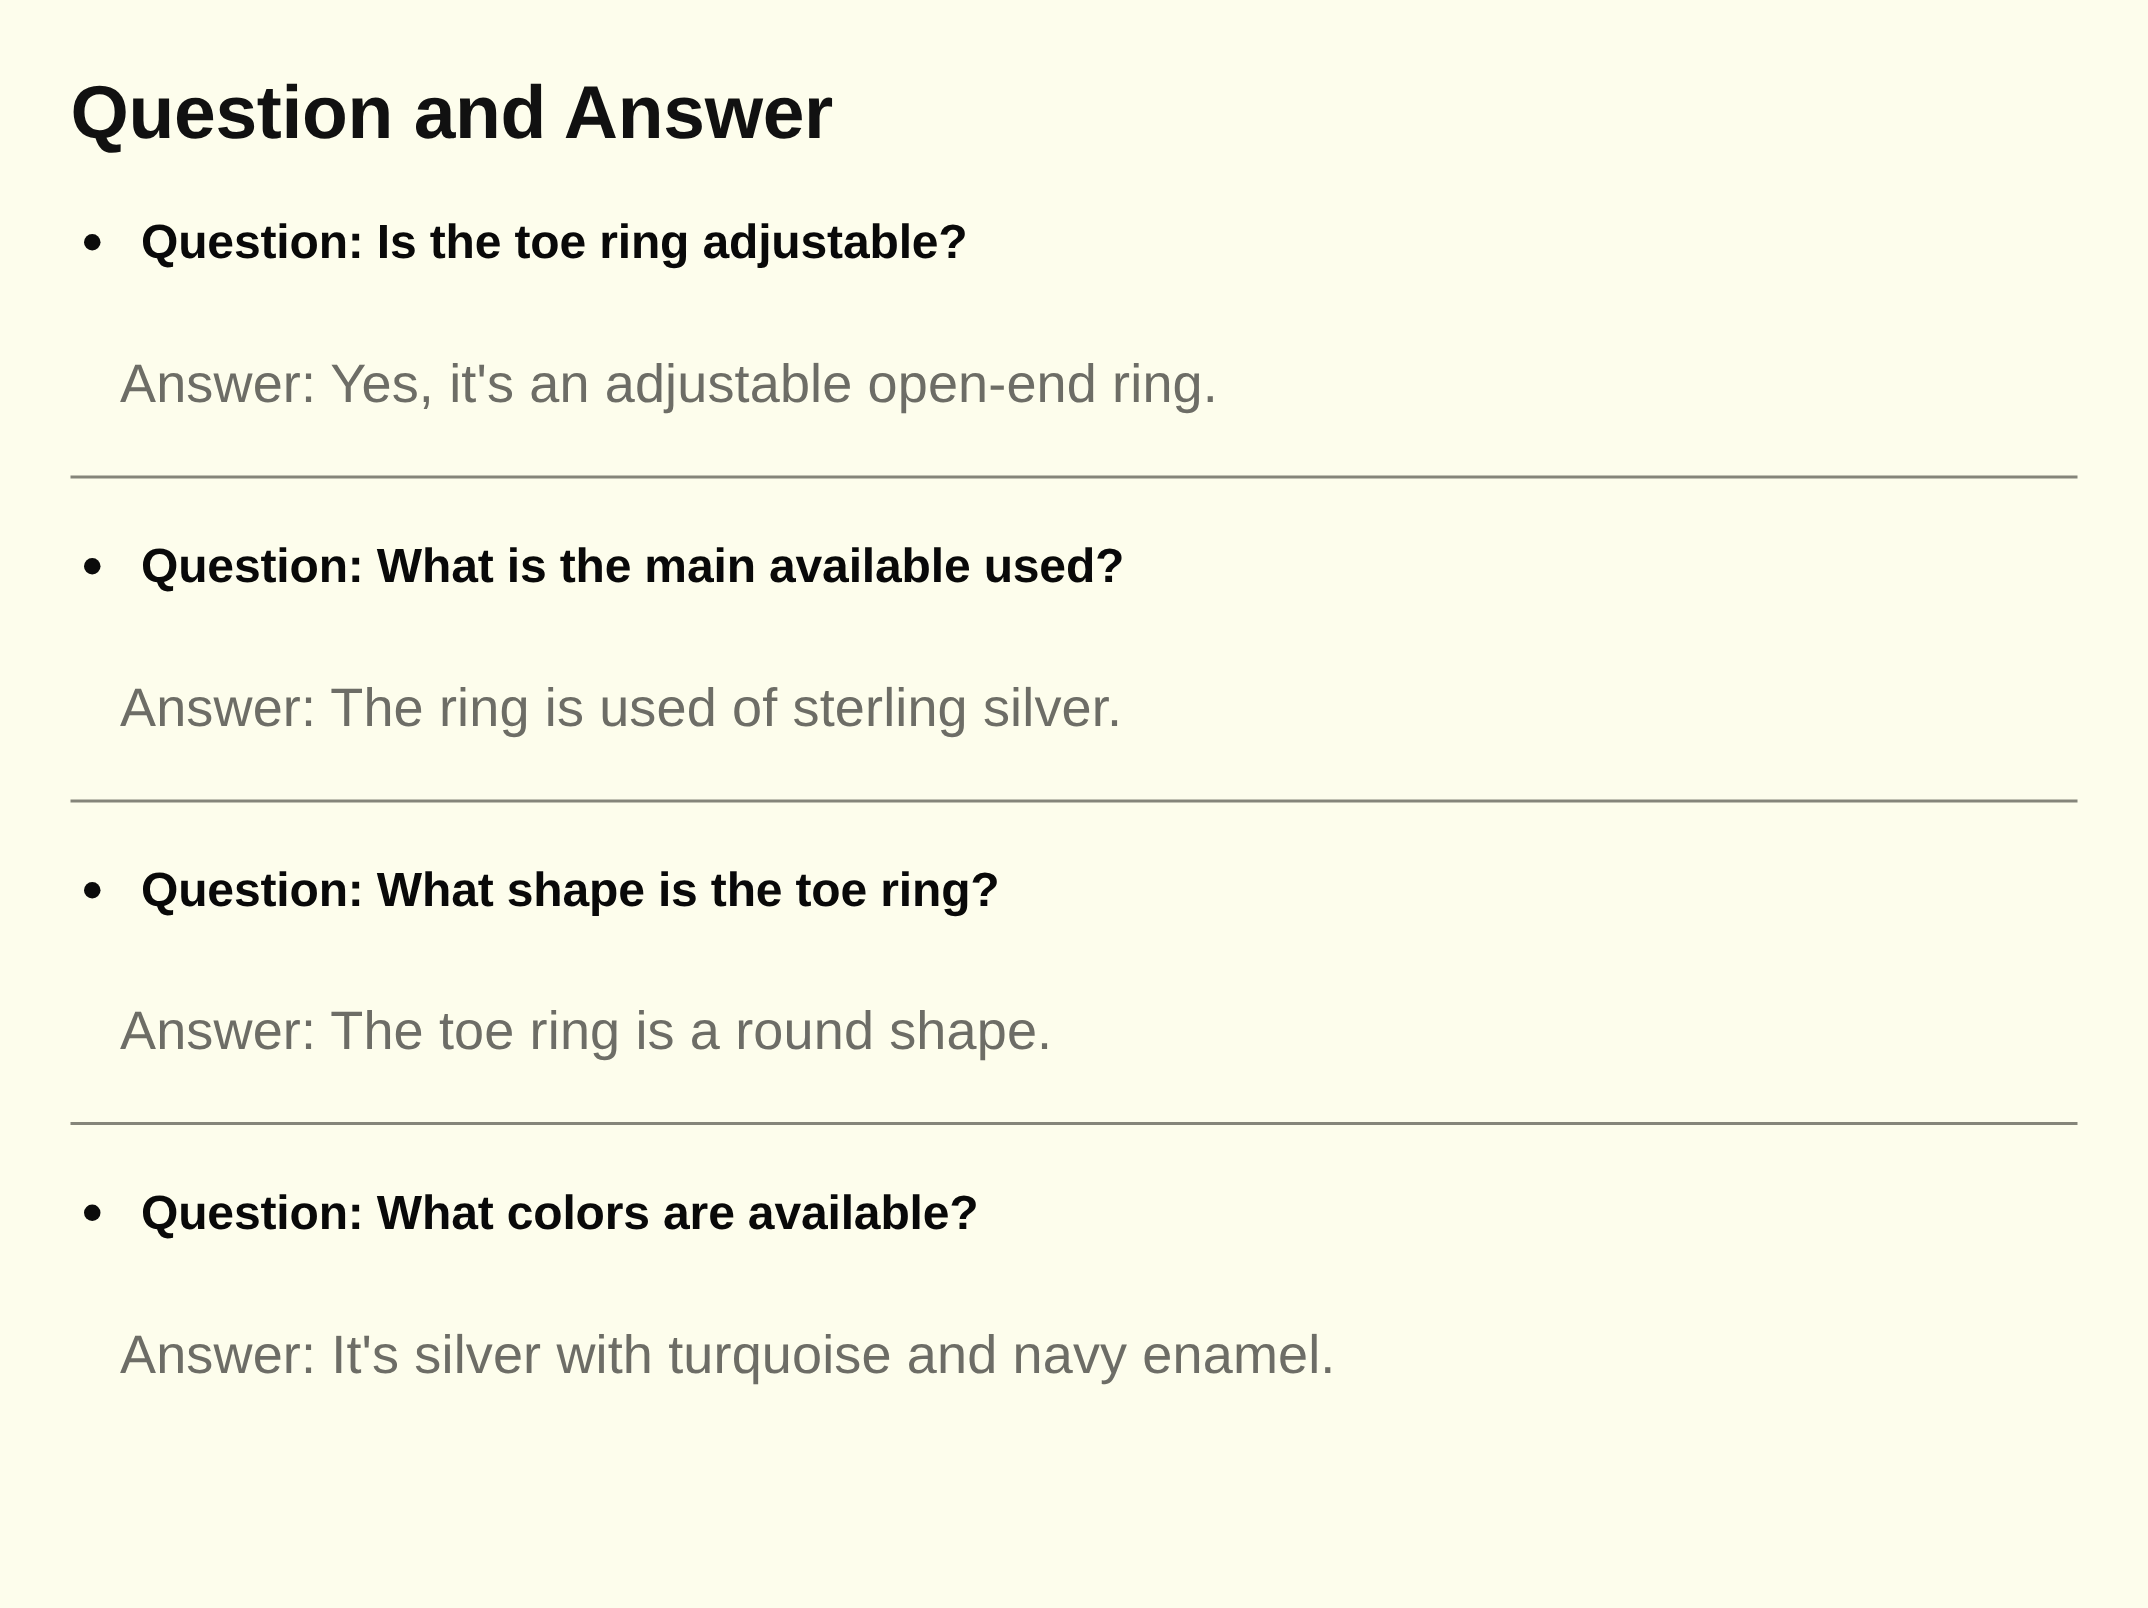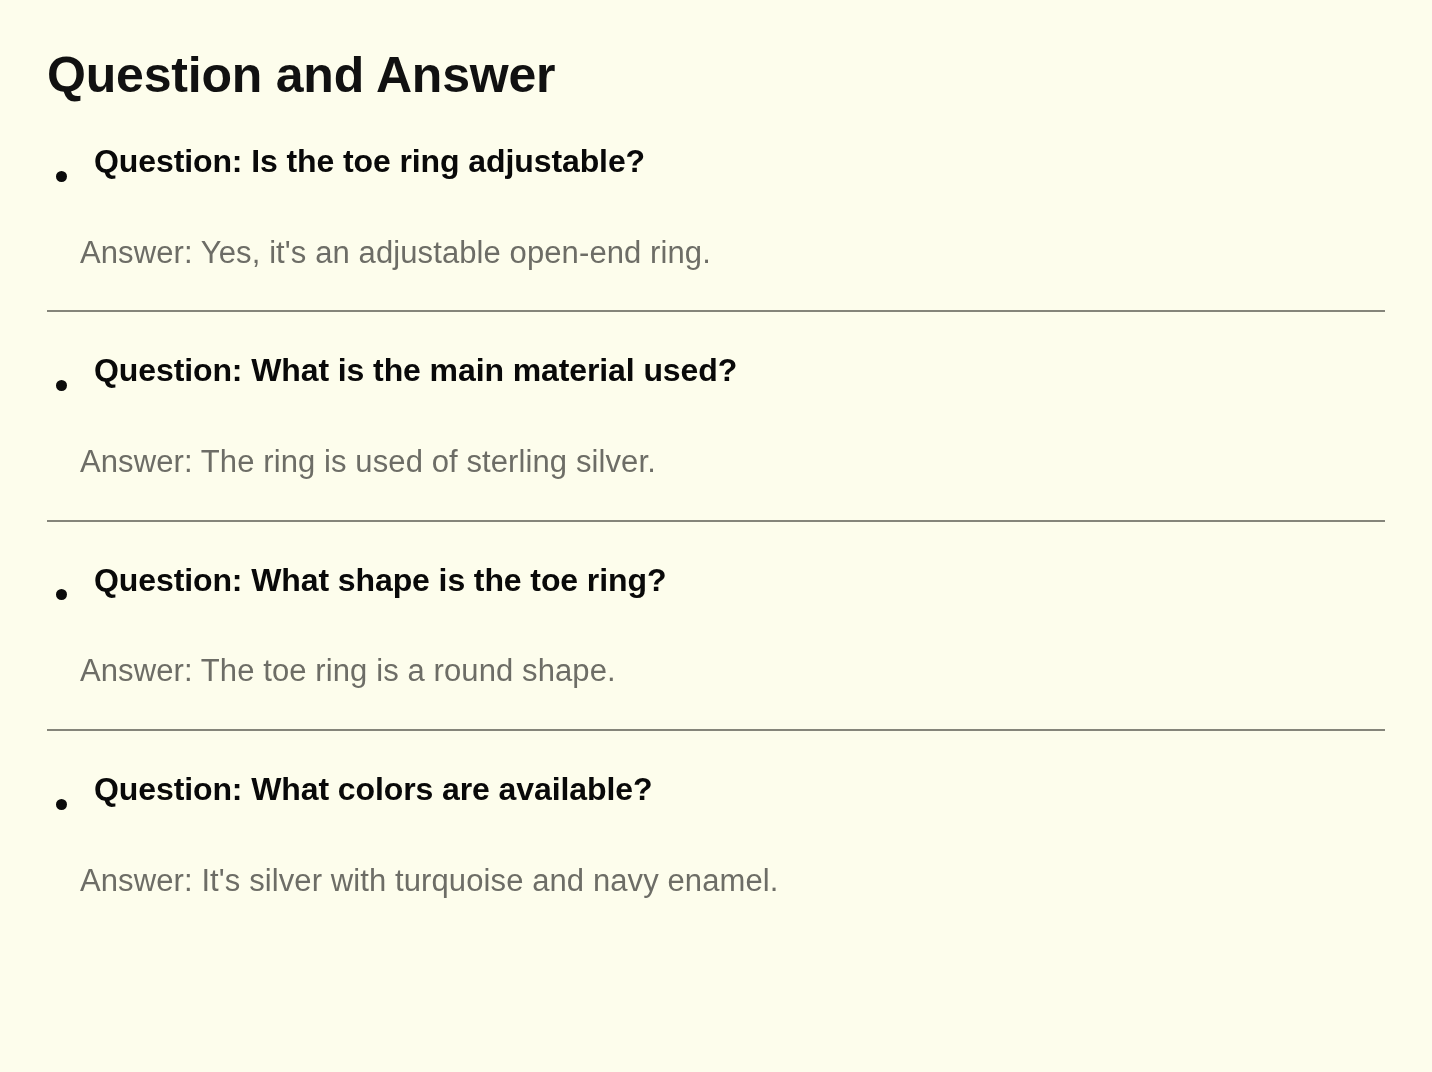--- a/index.html
+++ b/index.html
@@ -49,21 +49,21 @@
     border-top: 2px solid #85857a;
   }
 
   .qa-block {
     padding-top: 38px;
     padding-bottom: 37px;
   }
 
   .question-row {
     display: flex;
-    align-items: flex-end;
+    align-items: flex-start;
     margin: 0;
   }
 
   .bullet {
     flex: 0 0 auto;
     width: 11px;
     height: 11px;
     border-radius: 50%;
     background: #0b0b0b;
     margin-top: 15px;
@@ -74,21 +74,21 @@
   .question-text {
     font-size: 32px;
     font-weight: bold;
     line-height: 1.28;
     color: #090909;
     margin: 0;
     letter-spacing: -0.1px;
   }
 
   .answer-text {
-    font-size: 31px;
+    font-size: 36px;
     font-weight: normal;
     line-height: 1.3;
     color: #6d6d66;
     margin: 0;
     padding-left: 33px;
     padding-top: 51px;
     letter-spacing: 0.1px;
   }
 </style>
 </head>
@@ -107,21 +107,21 @@
           <span class="question-text">Question: Is the toe ring adjustable?</span>
         </div>
         <div class="answer-text">Answer: Yes, it's an adjustable open-end ring.</div>
       </div>
     </li>
 
     <li class="qa-item">
       <div class="qa-block">
         <div class="question-row">
           <span class="bullet"></span>
-          <span class="question-text">Question: What is the main material used?</span>
+          <span class="question-text">Question: What is the main available used?</span>
         </div>
         <div class="answer-text">Answer: The ring is used of sterling silver.</div>
       </div>
     </li>
 
     <li class="qa-item">
       <div class="qa-block">
         <div class="question-row">
           <span class="bullet"></span>
           <span class="question-text">Question: What shape is the toe ring?</span>

